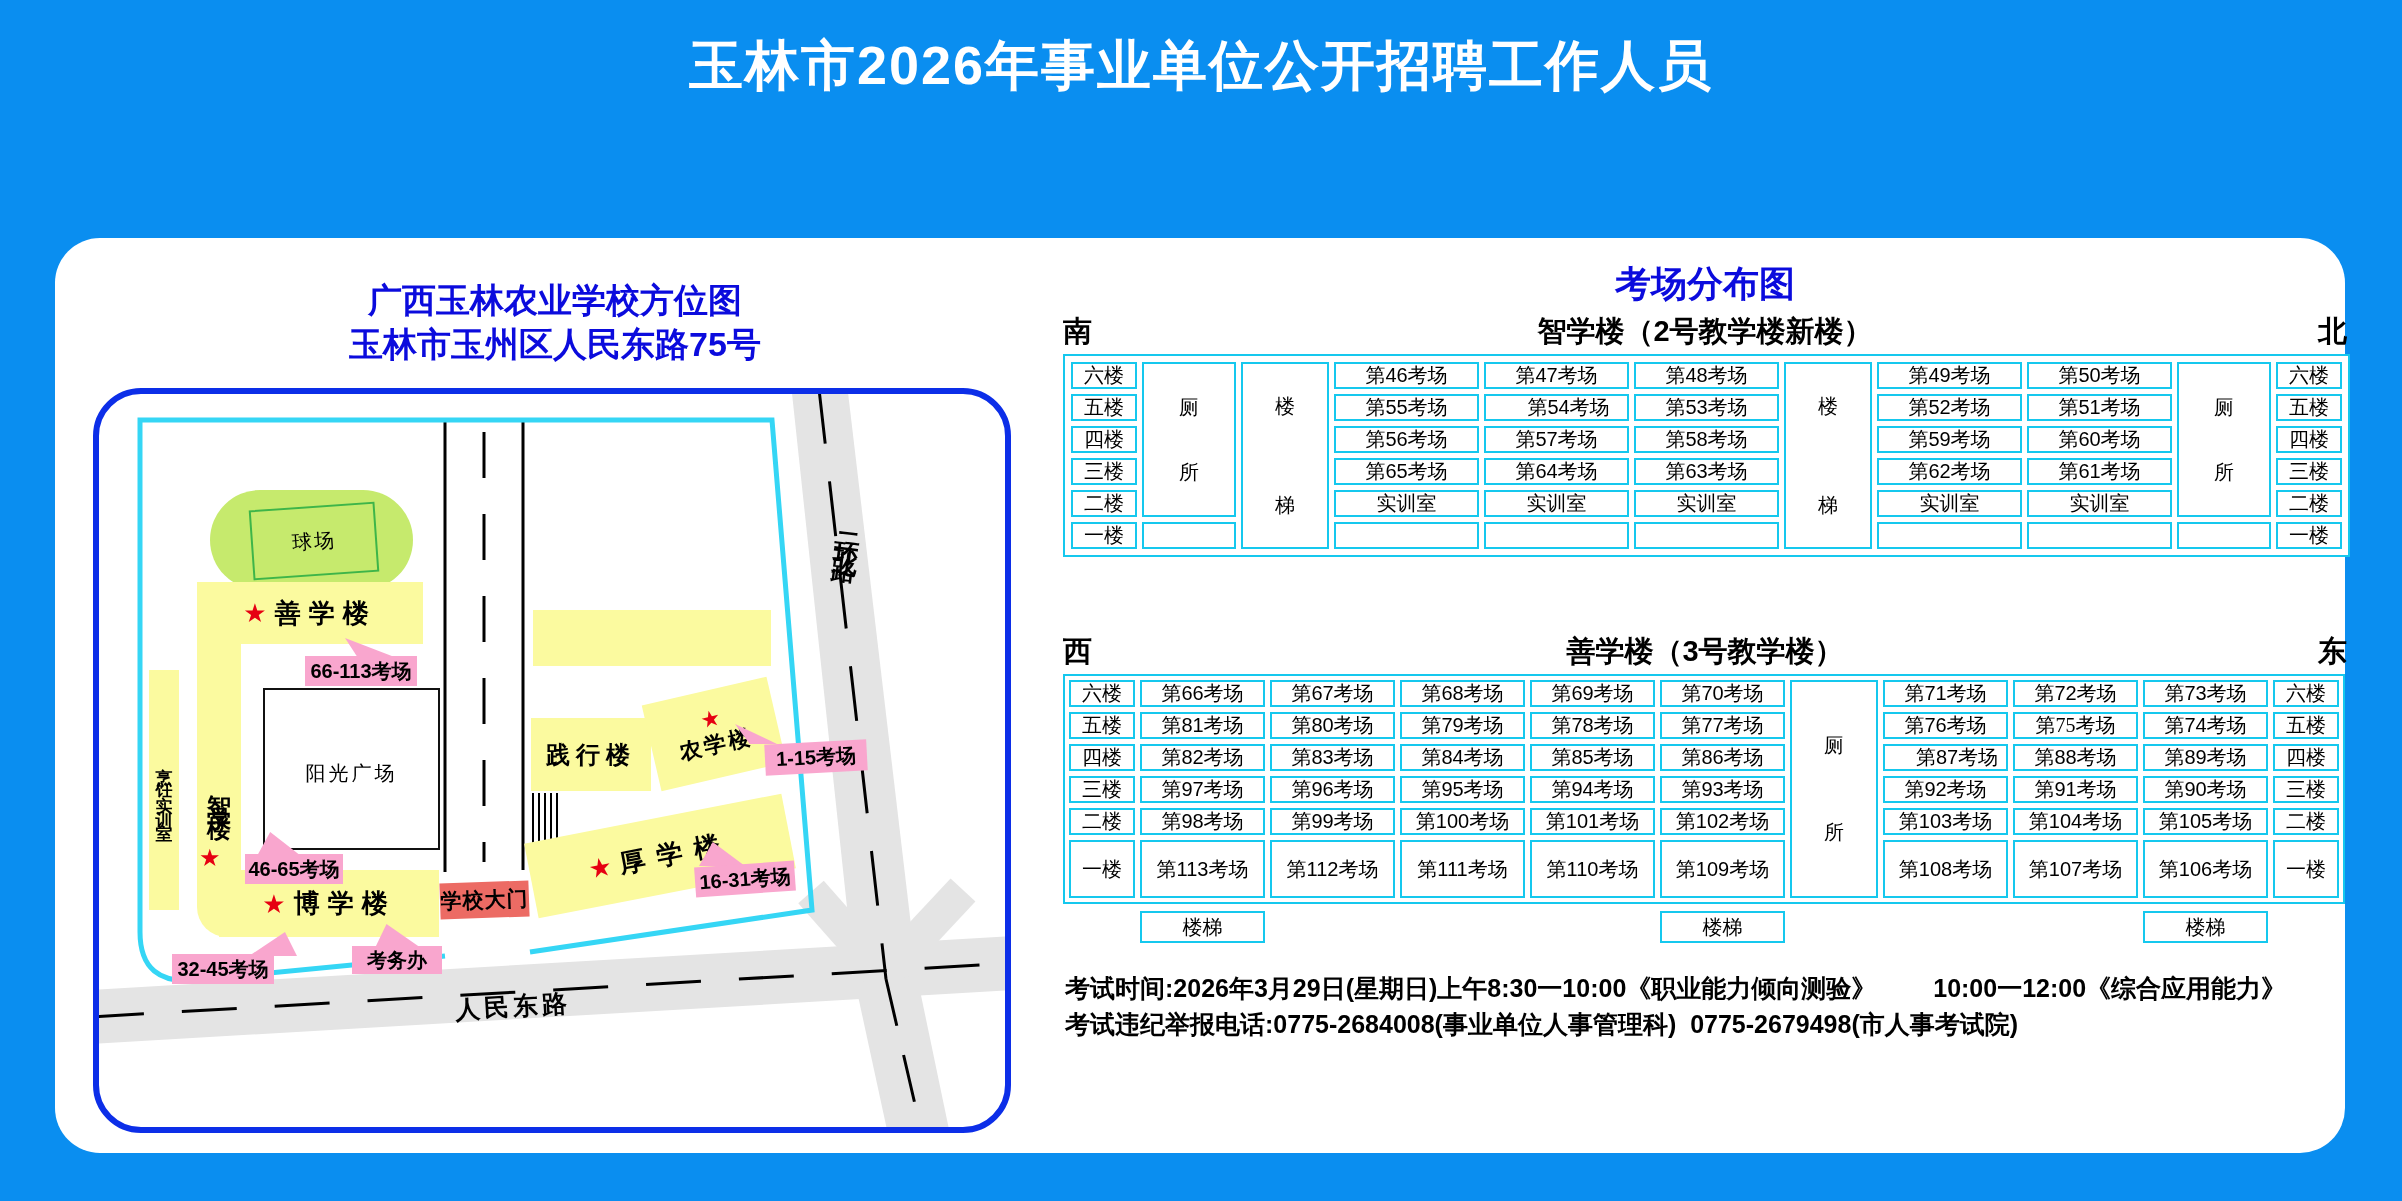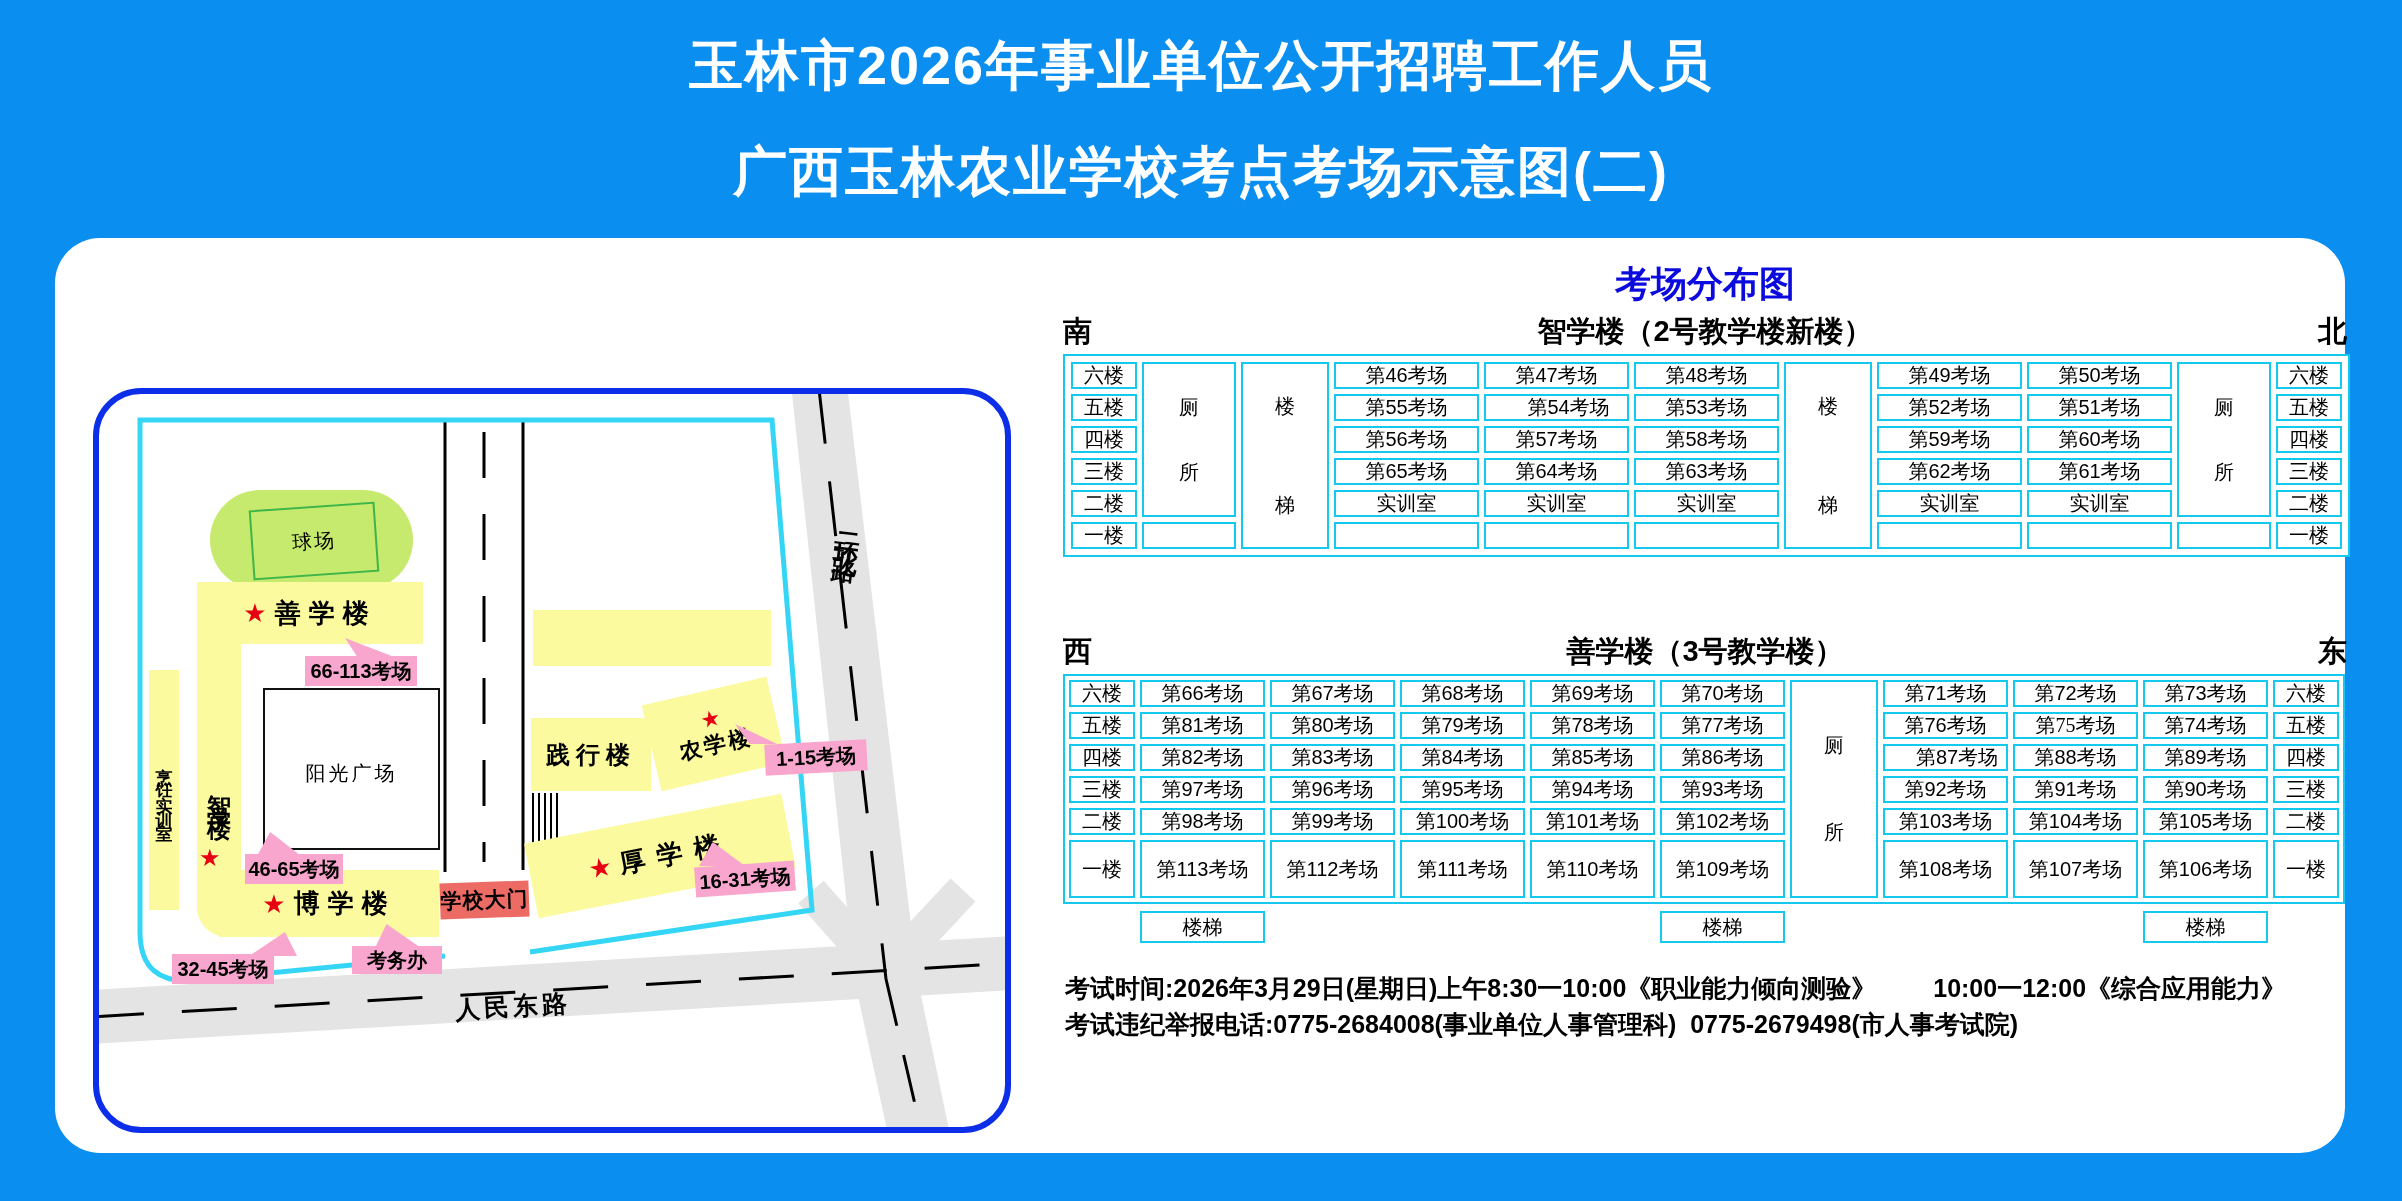--- a/index.html
+++ b/index.html
@@ -58,25 +58,28 @@
   .footer{position:absolute;left:1010px;top:732px;width:1320px;font-weight:bold;font-size:25px;line-height:36px;}
   .footer div{white-space:pre;}
 </style>
 </head>
 <body>
 
 <div class="canvas">
 
   <div class="title">
     <div>玉林市2026年事业单位公开招聘工作人员</div>
-    <div>广西玉林农业学校考点考场示意图(二)</div>
   </div>
 
   <div class="panel">
 
+    <div class="map-title">
+      <div>广西玉林农业学校方位图</div>
+      <div>玉林市玉州区人民东路75号</div>
+    </div>
 
     <div class="map">
       <svg width="906" height="733" viewBox="0 0 906 733">
 
         <polygon points="-10,596 950,540 950,594 -10,650" fill="#e4e4e4"></polygon>
         <polygon points="692,-10 748,-10 818,582 756,588" fill="#e4e4e4"></polygon>
         <polygon points="756,588 818,582 852,745 790,745" fill="#e4e4e4"></polygon>
         <line x1="712" y1="498" x2="795" y2="592" stroke="#e4e4e4" stroke-width="34"></line>
         <line x1="864" y1="496" x2="778" y2="588" stroke="#e4e4e4" stroke-width="34"></line>
 

